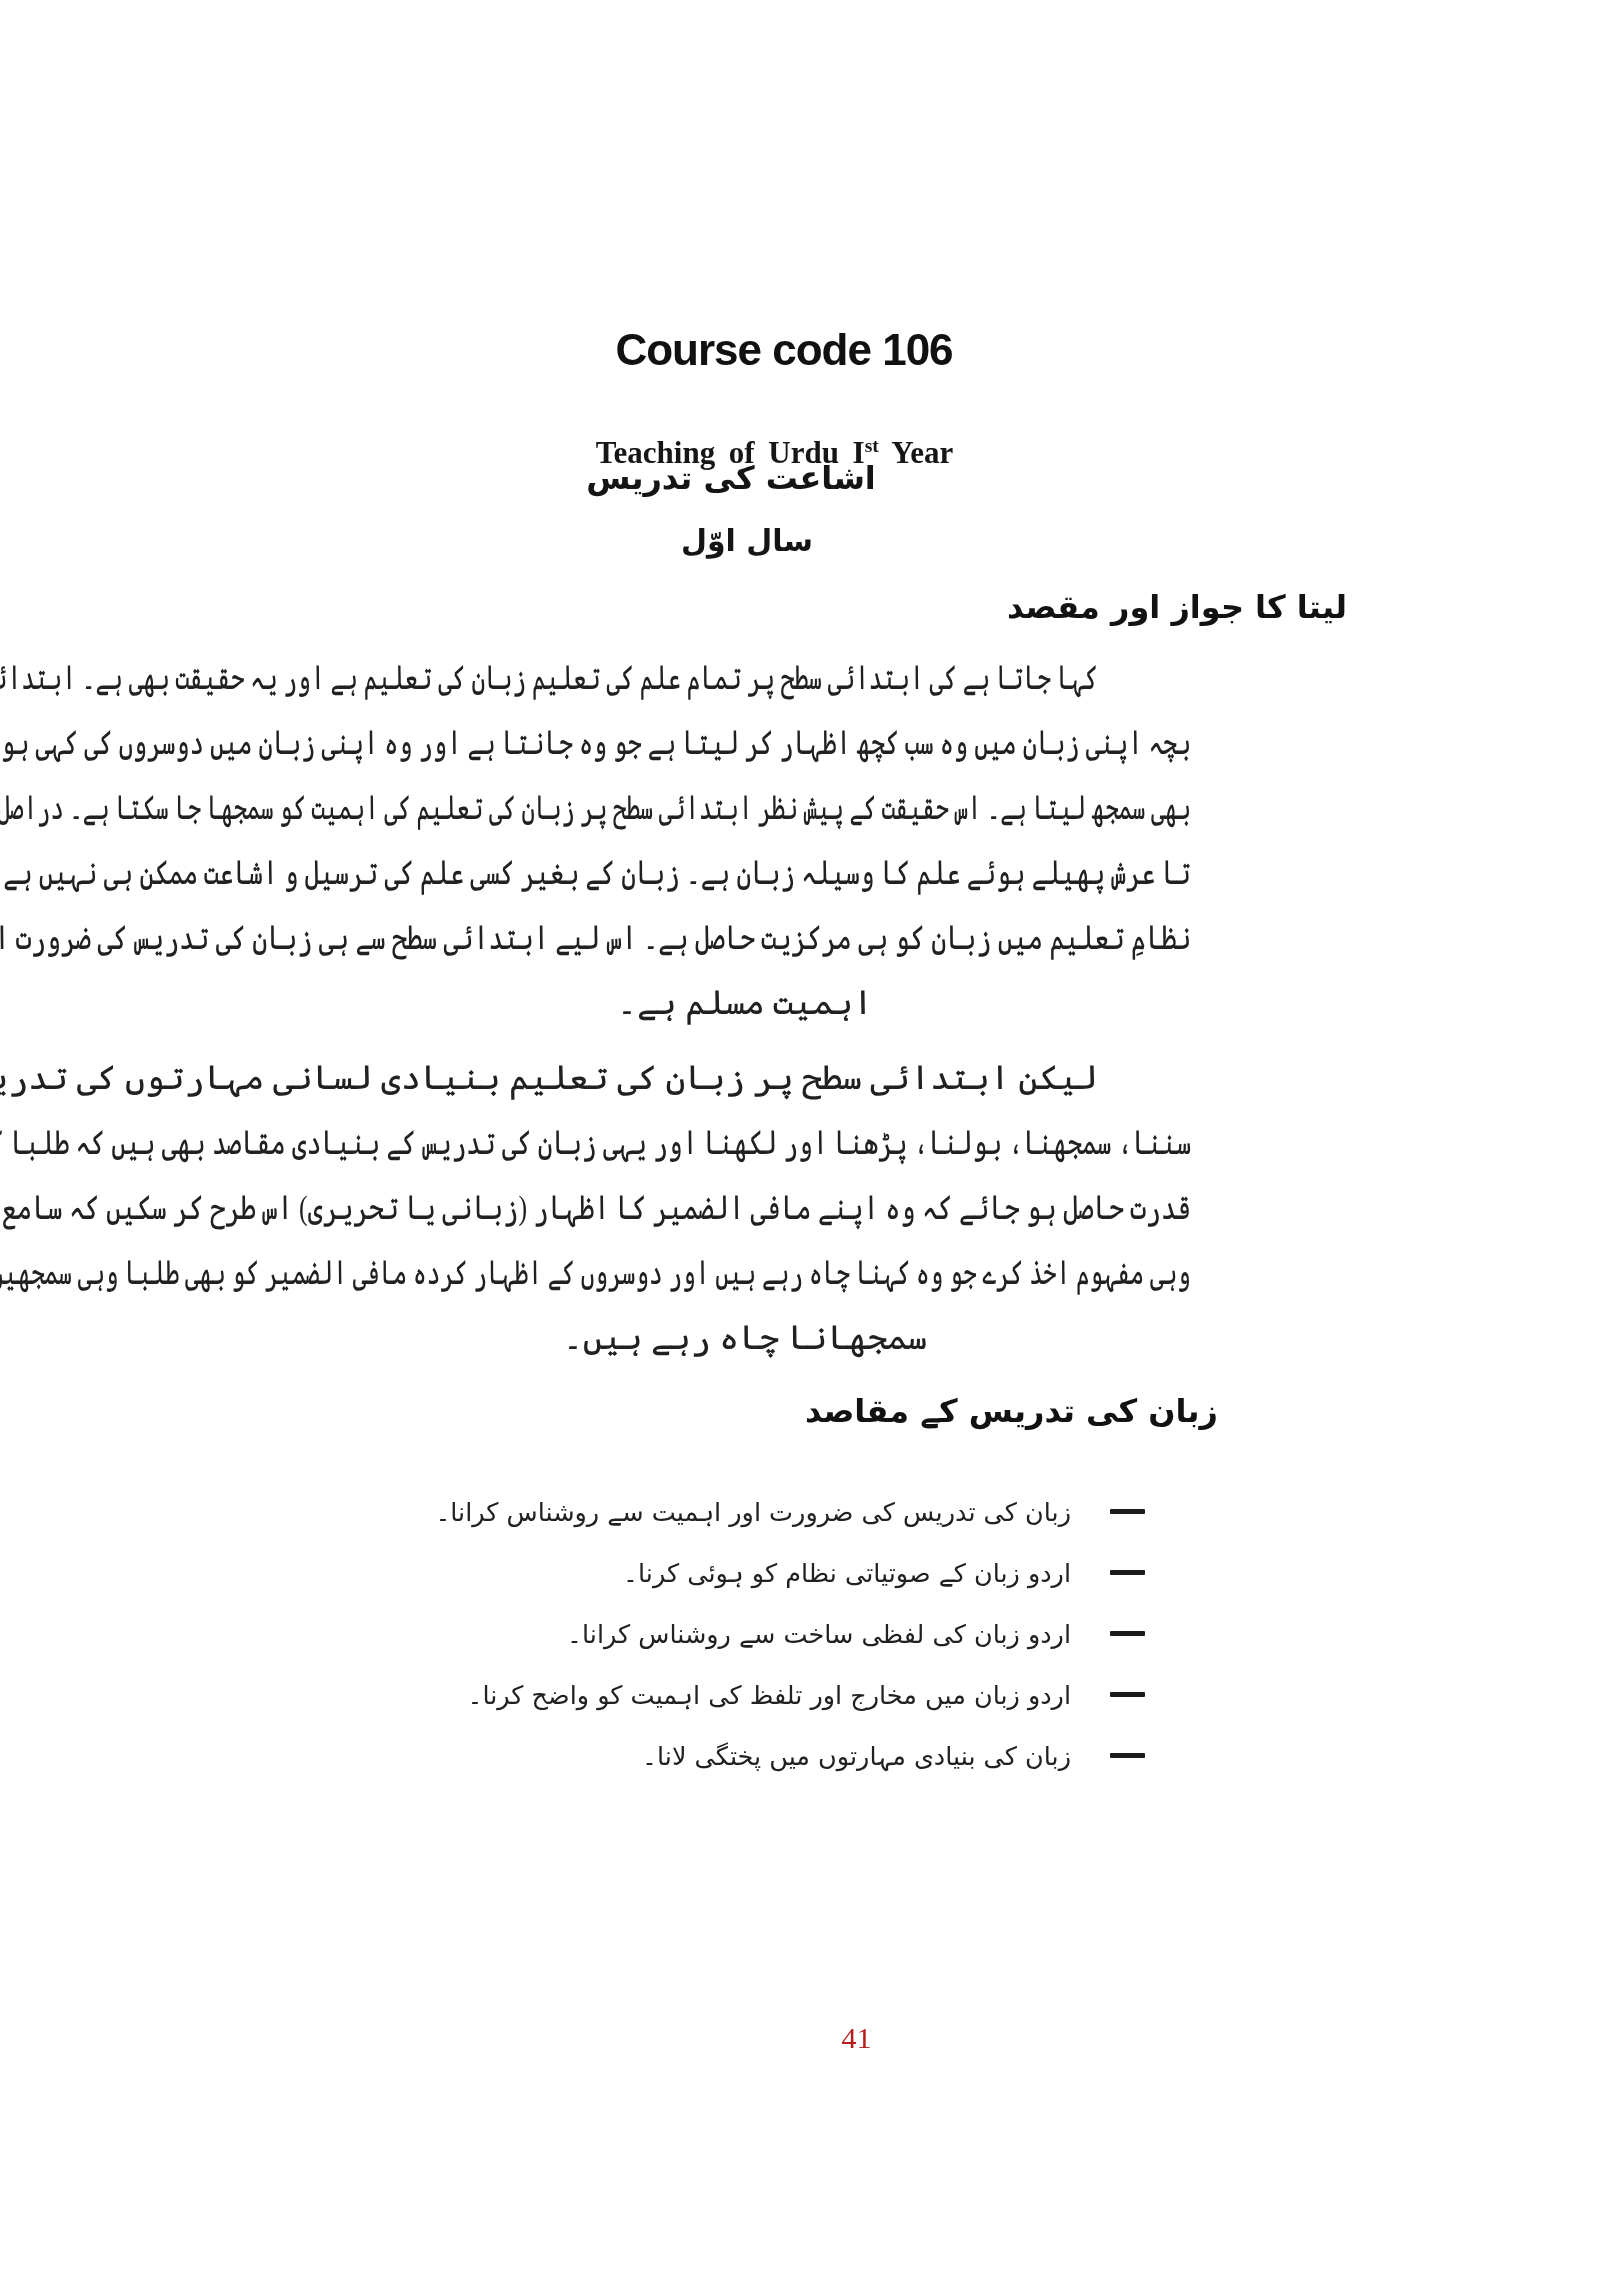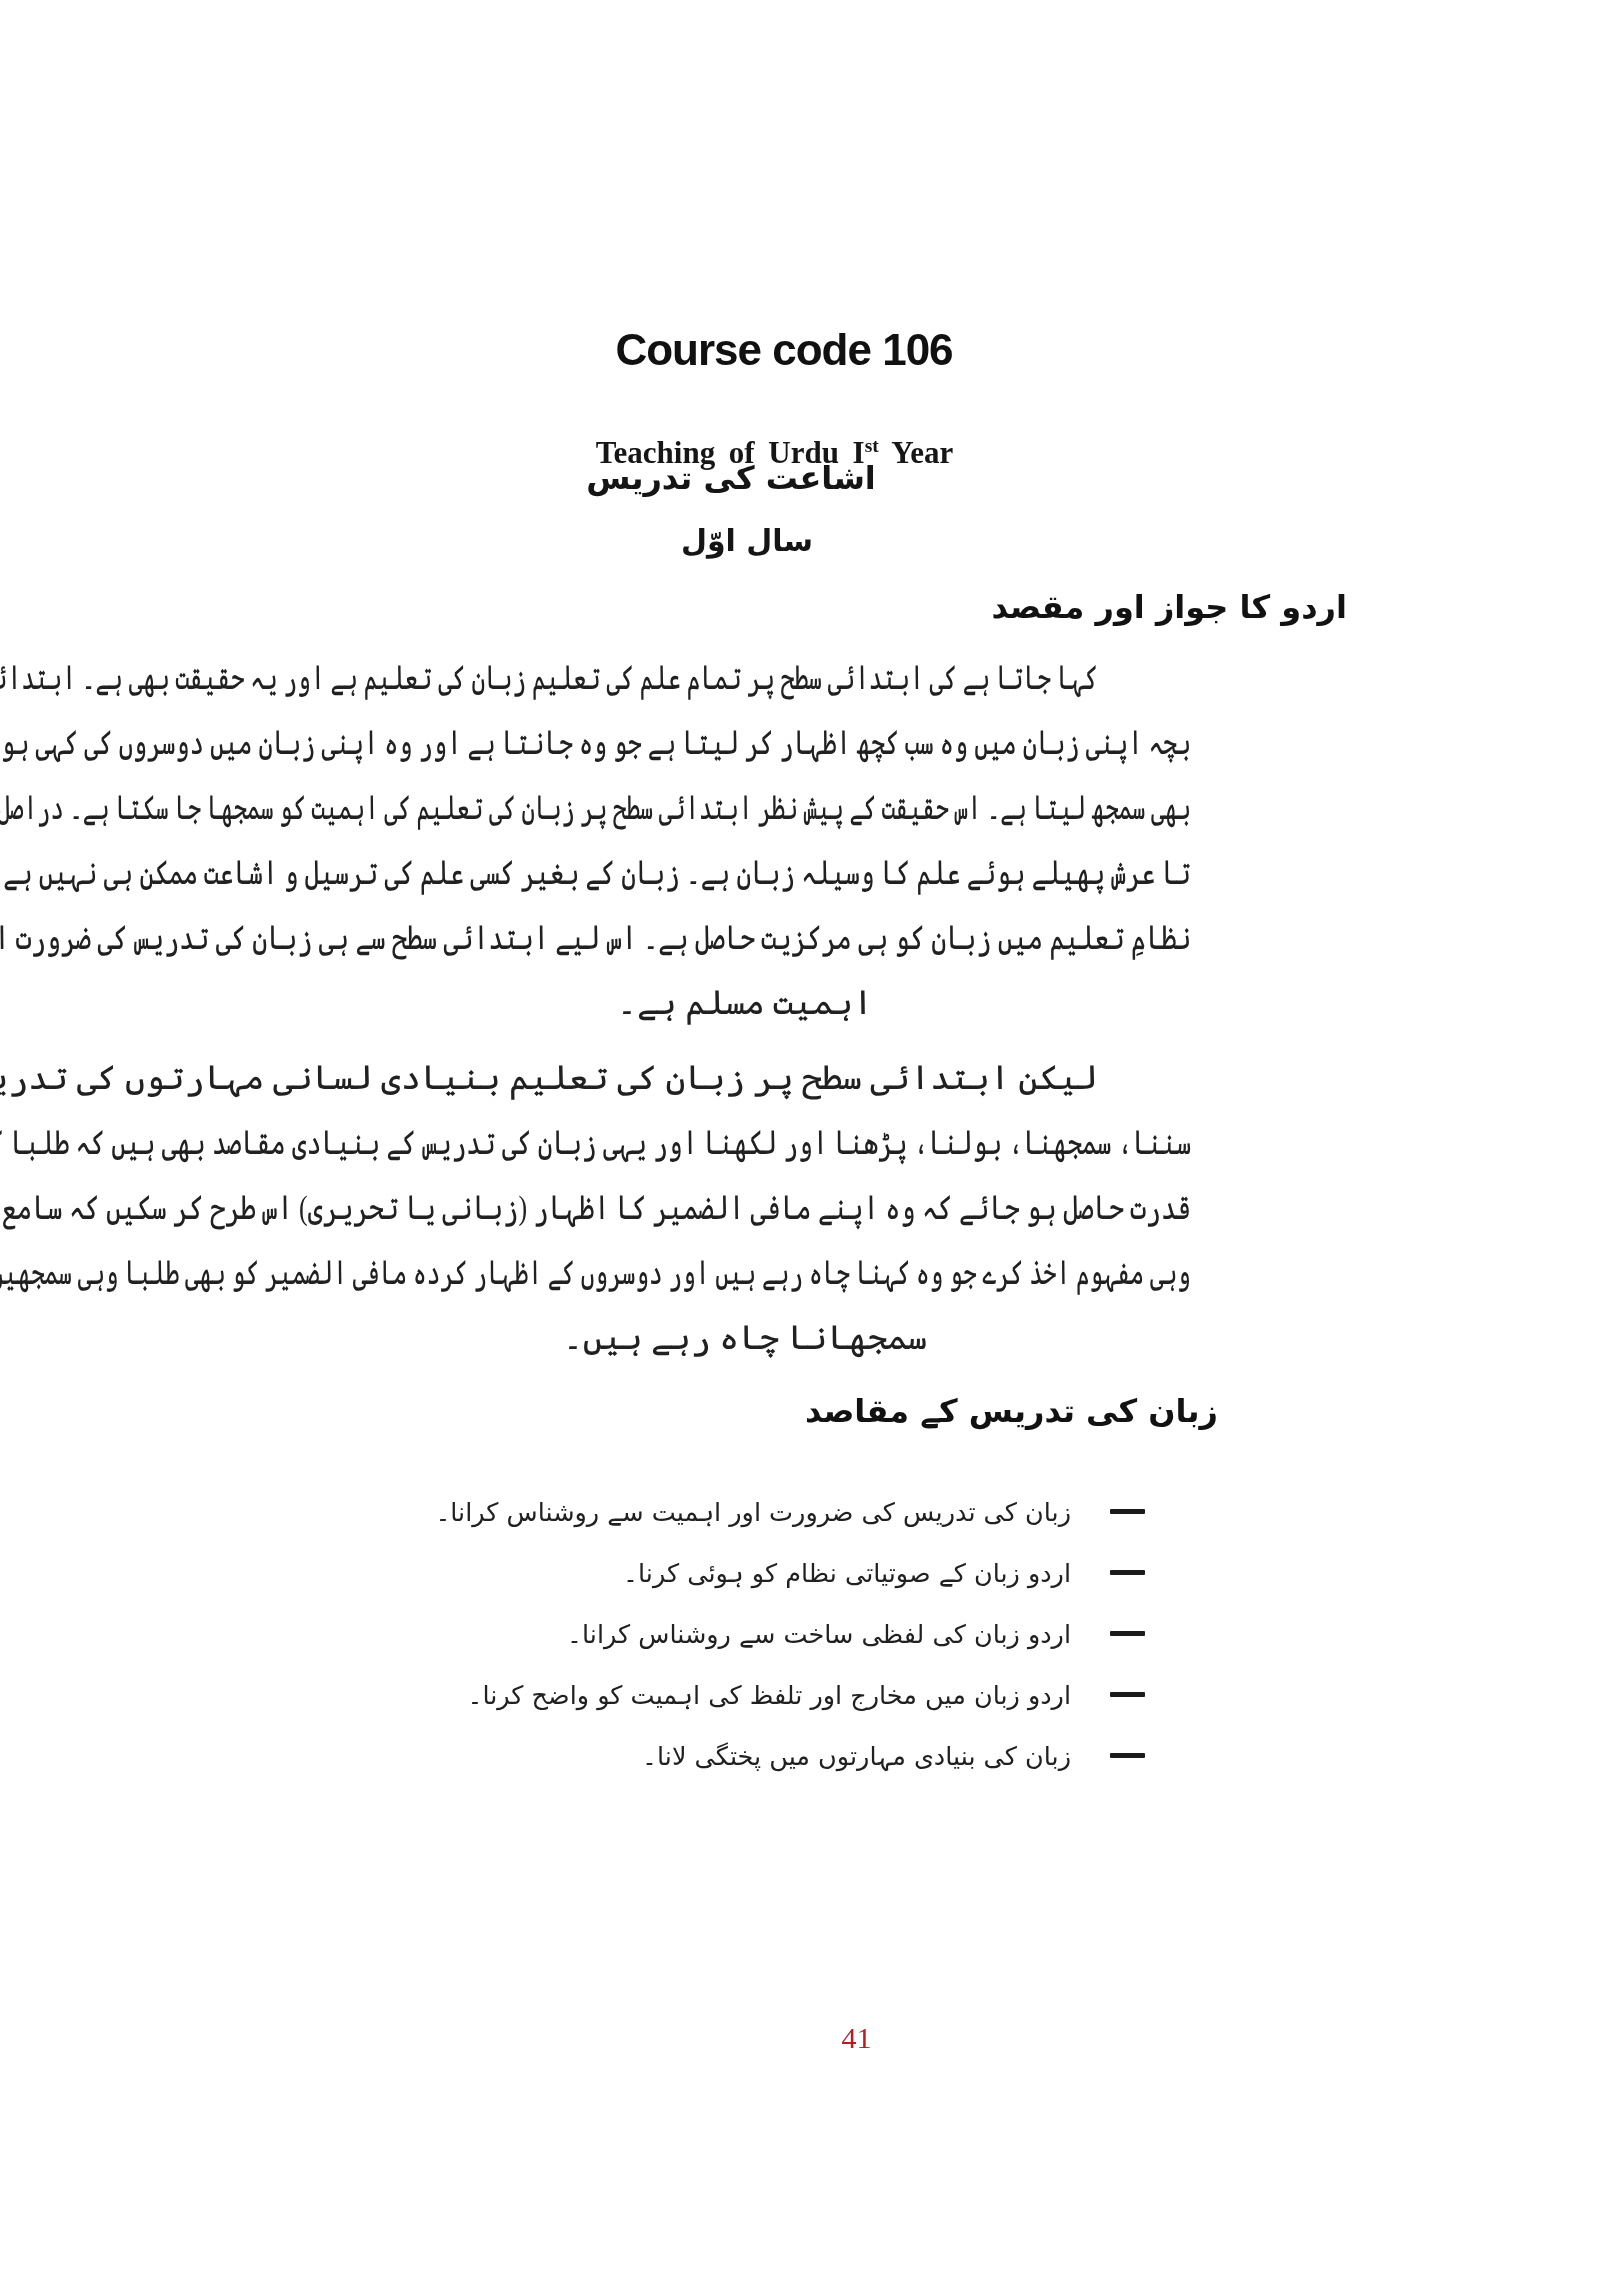--- a/index.html
+++ b/index.html
@@ -75,21 +75,21 @@
 
   <div class="abs subtitle">
     <span>Teaching of Urdu</span>
     <span><span>I</span><sup>st</sup></span>
     <span>Year</span>
   </div>
 
   <div class="abs urdu u-title">اشاعت کی تدریس</div>
   <div class="abs urdu u-year">سال اوّل</div>
 
-  <div class="abs urdu sec-head sec1">اردو کا جواز اور مقصد</div>
+  <div class="abs urdu sec-head sec1">لیتا کا جواز اور مقصد</div>
 
   <div class="abs para p1">
     <div class="line indent"><span class="fit" style="transform-origin: right center; transform: scaleX(0.688236);">کہا جاتا ہے کی ابتدائی سطح پر تمام علم کی تعلیم زبان کی تعلیم ہے اور یہ حقیقت بھی ہے۔ ابتدائی سطح کا</span></div>
     <div class="line"><span class="fit" style="transform-origin: right center; transform: scaleX(0.71273);">بچہ اپنی زبان میں وہ سب کچھ اظہار کر لیتا ہے جو وہ جانتا ہے اور وہ اپنی زبان میں دوسروں کی کہی ہوئی بات کو</span></div>
     <div class="line"><span class="fit" style="transform-origin: right center; transform: scaleX(0.67052);">بھی سمجھ لیتا ہے۔ اس حقیقت کے پیش نظر ابتدائی سطح پر زبان کی تعلیم کی اہمیت کو سمجھا جا سکتا ہے۔ دراصل فرش</span></div>
     <div class="line"><span class="fit" style="transform-origin: right center; transform: scaleX(0.736414);">تا عرش پھیلے ہوئے علم کا وسیلہ زبان ہے۔ زبان کے بغیر کسی علم کی ترسیل و اشاعت ممکن ہی نہیں ہے۔ پورے</span></div>
     <div class="line"><span class="fit" style="transform-origin: right center; transform: scaleX(0.755392);">نظامِ تعلیم میں زبان کو ہی مرکزیت حاصل ہے۔ اس لیے ابتدائی سطح سے ہی زبان کی تدریس کی ضرورت اور</span></div>
     <div class="line"><span>اہمیت مسلم ہے۔</span></div>
   </div>
 

